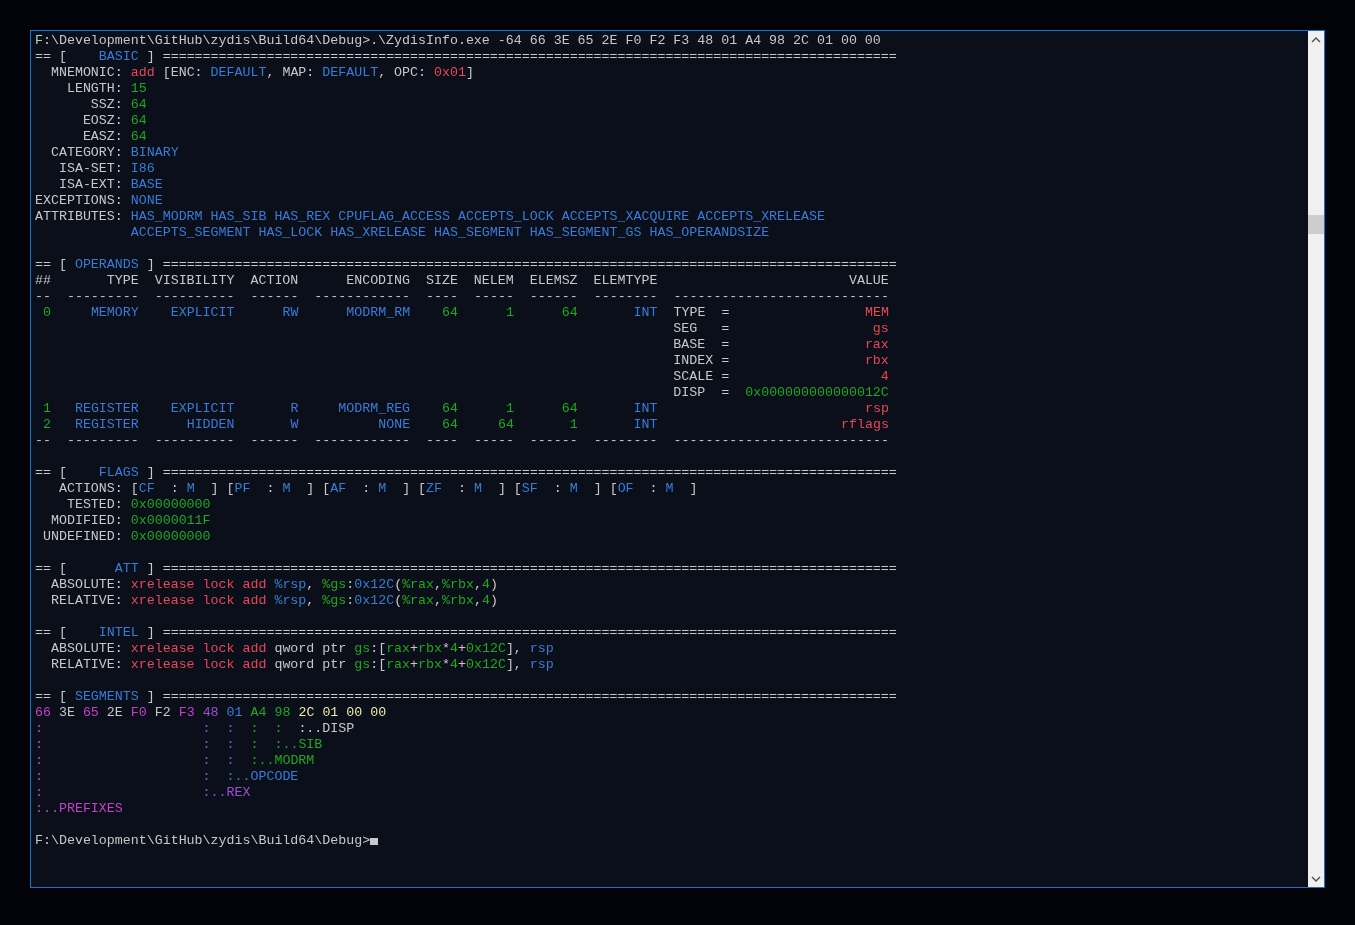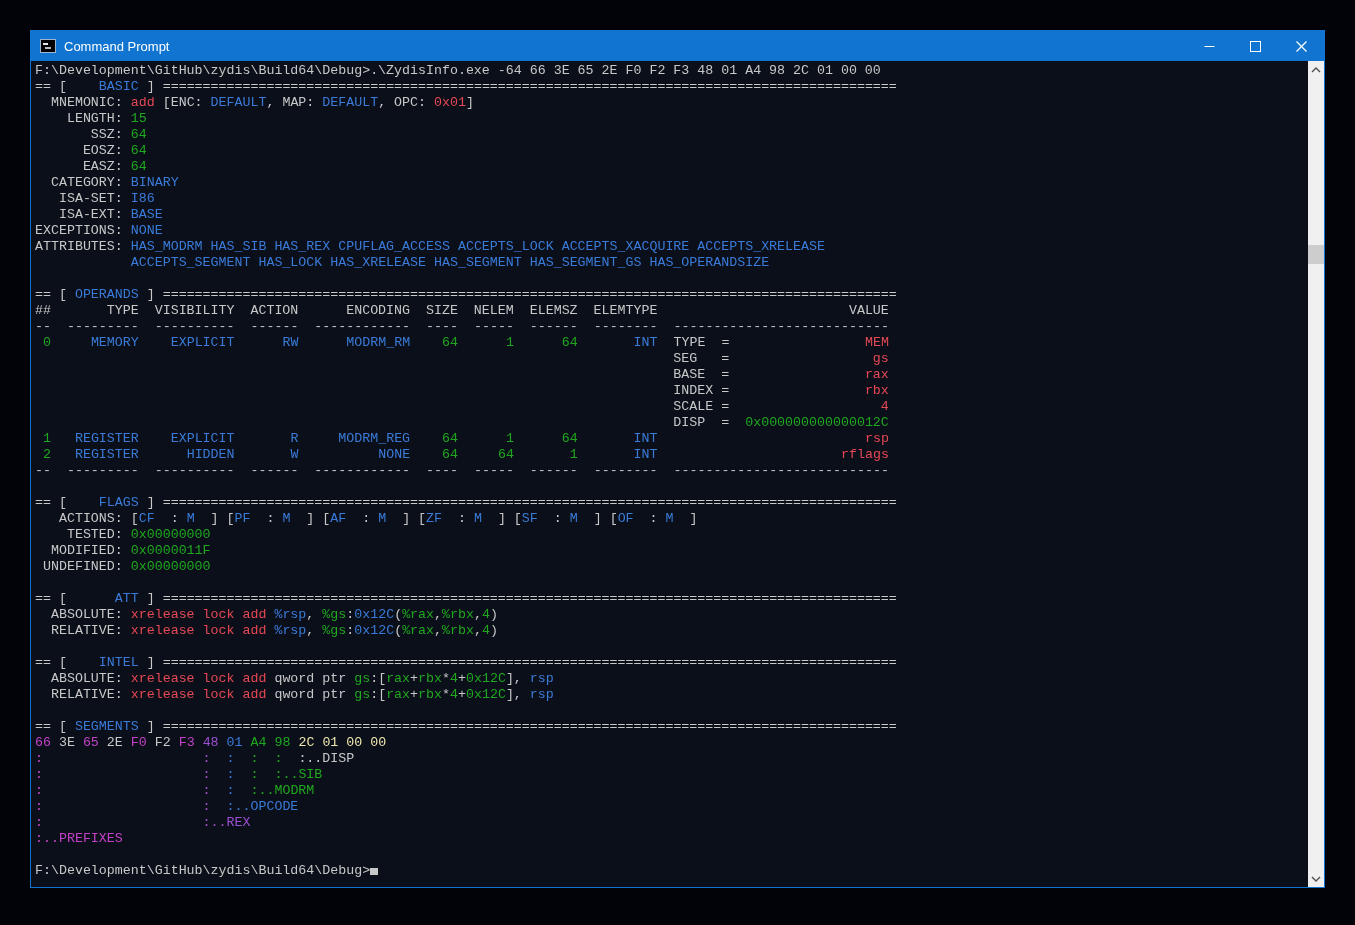--- a/index.html
+++ b/index.html
@@ -47,42 +47,20 @@
   }
   .sb-arrow{position:absolute;left:0;width:16px;height:17px;display:flex;align-items:center;justify-content:center;}
   .sb-arrow.up{top:0;}
   .sb-arrow.down{bottom:0;}
   .sb-thumb{position:absolute;left:0;top:184px;width:16px;height:19px;background:#CDCDCD;}
 </style>
 </head>
 <body>
 
 <div class="window">
-  <div class="titlebar">
-    <span class="app-icon"></span>
-    <span class="title">Command Prompt</span>
-    <div class="controls">
-      <div class="ctl">
-        <svg width="11" height="11" viewBox="0 0 11 11">
-            <line x1="0.5" y1="5.5" x2="10.5" y2="5.5" stroke="#ffffff" stroke-width="1"></line>
-          </svg>
-      </div>
-      <div class="ctl">
-        <svg width="11" height="11" viewBox="0 0 11 11">
-            <rect x="0.5" y="0.5" width="10" height="10" fill="none" stroke="#ffffff" stroke-width="1"></rect>
-          </svg>
-      </div>
-      <div class="ctl">
-        <svg width="11" height="11" viewBox="0 0 11 11">
-            <line x1="0.5" y1="0.5" x2="10.5" y2="10.5" stroke="#ffffff" stroke-width="1.2"></line>
-            <line x1="10.5" y1="0.5" x2="0.5" y2="10.5" stroke="#ffffff" stroke-width="1.2"></line>
-          </svg>
-      </div>
-    </div>
-  </div>
   <div class="win-body">
     <pre class="console"><div class="tline"><span style="color: rgb(200, 200, 200);">F:\Development\GitHub\zydis\Build64\Debug&gt;.\ZydisInfo.exe -64 66 3E 65 2E F0 F2 F3 48 01 A4 98 2C 01 00 00</span></div><div class="tline"><span style="color: rgb(200, 200, 200);">== [</span><span style="color: rgb(58, 123, 217);">    BASIC</span><span style="color: rgb(200, 200, 200);"> ] </span><span style="color: rgb(200, 200, 200);">============================================================================================</span></div><div class="tline"><span style="color: rgb(200, 200, 200);">  MNEMONIC: </span><span style="color: rgb(231, 72, 86);">add</span><span style="color: rgb(200, 200, 200);"> [ENC: </span><span style="color: rgb(58, 123, 217);">DEFAULT</span><span style="color: rgb(200, 200, 200);">, MAP: </span><span style="color: rgb(58, 123, 217);">DEFAULT</span><span style="color: rgb(200, 200, 200);">, OPC: </span><span style="color: rgb(231, 72, 86);">0x01</span><span style="color: rgb(200, 200, 200);">]</span></div><div class="tline"><span style="color: rgb(200, 200, 200);">    LENGTH: </span><span style="color: rgb(31, 168, 31);">15</span></div><div class="tline"><span style="color: rgb(200, 200, 200);">       SSZ: </span><span style="color: rgb(31, 168, 31);">64</span></div><div class="tline"><span style="color: rgb(200, 200, 200);">      EOSZ: </span><span style="color: rgb(31, 168, 31);">64</span></div><div class="tline"><span style="color: rgb(200, 200, 200);">      EASZ: </span><span style="color: rgb(31, 168, 31);">64</span></div><div class="tline"><span style="color: rgb(200, 200, 200);">  CATEGORY: </span><span style="color: rgb(58, 123, 217);">BINARY</span></div><div class="tline"><span style="color: rgb(200, 200, 200);">   ISA-SET: </span><span style="color: rgb(58, 123, 217);">I86</span></div><div class="tline"><span style="color: rgb(200, 200, 200);">   ISA-EXT: </span><span style="color: rgb(58, 123, 217);">BASE</span></div><div class="tline"><span style="color: rgb(200, 200, 200);">EXCEPTIONS: </span><span style="color: rgb(58, 123, 217);">NONE</span></div><div class="tline"><span style="color: rgb(200, 200, 200);">ATTRIBUTES: </span><span style="color: rgb(58, 123, 217);">HAS_MODRM HAS_SIB HAS_REX CPUFLAG_ACCESS ACCEPTS_LOCK ACCEPTS_XACQUIRE ACCEPTS_XRELEASE</span></div><div class="tline"><span style="color: rgb(200, 200, 200);">            </span><span style="color: rgb(58, 123, 217);">ACCEPTS_SEGMENT HAS_LOCK HAS_XRELEASE HAS_SEGMENT HAS_SEGMENT_GS HAS_OPERANDSIZE</span></div><div class="tline">&nbsp;</div><div class="tline"><span style="color: rgb(200, 200, 200);">== [</span><span style="color: rgb(58, 123, 217);"> OPERANDS</span><span style="color: rgb(200, 200, 200);"> ] </span><span style="color: rgb(200, 200, 200);">============================================================================================</span></div><div class="tline"><span style="color: rgb(200, 200, 200);">##       TYPE  VISIBILITY  ACTION      ENCODING  SIZE  NELEM  ELEMSZ  ELEMTYPE</span><span style="color: rgb(200, 200, 200);">                        </span><span style="color: rgb(200, 200, 200);">VALUE</span></div><div class="tline"><span style="color: rgb(200, 200, 200);">--  </span><span style="color: rgb(200, 200, 200);">---------</span><span style="color: rgb(200, 200, 200);">  </span><span style="color: rgb(200, 200, 200);">----------</span><span style="color: rgb(200, 200, 200);">  </span><span style="color: rgb(200, 200, 200);">------</span><span style="color: rgb(200, 200, 200);">  </span><span style="color: rgb(200, 200, 200);">------------</span><span style="color: rgb(200, 200, 200);">  </span><span style="color: rgb(200, 200, 200);">----</span><span style="color: rgb(200, 200, 200);">  </span><span style="color: rgb(200, 200, 200);">-----</span><span style="color: rgb(200, 200, 200);">  </span><span style="color: rgb(200, 200, 200);">------</span><span style="color: rgb(200, 200, 200);">  </span><span style="color: rgb(200, 200, 200);">--------</span><span style="color: rgb(200, 200, 200);">  </span><span style="color: rgb(200, 200, 200);">---------------------------</span></div><div class="tline"><span style="color: rgb(31, 168, 31);"> 0</span><span style="color: rgb(200, 200, 200);">     </span><span style="color: rgb(58, 123, 217);">MEMORY</span><span style="color: rgb(200, 200, 200);">    </span><span style="color: rgb(58, 123, 217);">EXPLICIT</span><span style="color: rgb(200, 200, 200);">      </span><span style="color: rgb(58, 123, 217);">RW</span><span style="color: rgb(200, 200, 200);">      </span><span style="color: rgb(58, 123, 217);">MODRM_RM</span><span style="color: rgb(200, 200, 200);">    </span><span style="color: rgb(31, 168, 31);">64</span><span style="color: rgb(200, 200, 200);">      </span><span style="color: rgb(31, 168, 31);">1</span><span style="color: rgb(200, 200, 200);">      </span><span style="color: rgb(31, 168, 31);">64</span><span style="color: rgb(200, 200, 200);">       </span><span style="color: rgb(58, 123, 217);">INT</span><span style="color: rgb(200, 200, 200);">  TYPE  =</span><span style="color: rgb(200, 200, 200);">                 </span><span style="color: rgb(231, 72, 86);">MEM</span></div><div class="tline"><span style="color: rgb(200, 200, 200);">                                                                                </span><span style="color: rgb(200, 200, 200);">SEG   =</span><span style="color: rgb(200, 200, 200);">                  </span><span style="color: rgb(231, 72, 86);">gs</span></div><div class="tline"><span style="color: rgb(200, 200, 200);">                                                                                </span><span style="color: rgb(200, 200, 200);">BASE  =</span><span style="color: rgb(200, 200, 200);">                 </span><span style="color: rgb(231, 72, 86);">rax</span></div><div class="tline"><span style="color: rgb(200, 200, 200);">                                                                                </span><span style="color: rgb(200, 200, 200);">INDEX =</span><span style="color: rgb(200, 200, 200);">                 </span><span style="color: rgb(231, 72, 86);">rbx</span></div><div class="tline"><span style="color: rgb(200, 200, 200);">                                                                                </span><span style="color: rgb(200, 200, 200);">SCALE =</span><span style="color: rgb(200, 200, 200);">                   </span><span style="color: rgb(231, 72, 86);">4</span></div><div class="tline"><span style="color: rgb(200, 200, 200);">                                                                                </span><span style="color: rgb(200, 200, 200);">DISP  =</span><span style="color: rgb(200, 200, 200);">  </span><span style="color: rgb(31, 168, 31);">0x000000000000012C</span></div><div class="tline"><span style="color: rgb(31, 168, 31);"> 1</span><span style="color: rgb(200, 200, 200);">   </span><span style="color: rgb(58, 123, 217);">REGISTER</span><span style="color: rgb(200, 200, 200);">    </span><span style="color: rgb(58, 123, 217);">EXPLICIT</span><span style="color: rgb(200, 200, 200);">       </span><span style="color: rgb(58, 123, 217);">R</span><span style="color: rgb(200, 200, 200);">     </span><span style="color: rgb(58, 123, 217);">MODRM_REG</span><span style="color: rgb(200, 200, 200);">    </span><span style="color: rgb(31, 168, 31);">64</span><span style="color: rgb(200, 200, 200);">      </span><span style="color: rgb(31, 168, 31);">1</span><span style="color: rgb(200, 200, 200);">      </span><span style="color: rgb(31, 168, 31);">64</span><span style="color: rgb(200, 200, 200);">       </span><span style="color: rgb(58, 123, 217);">INT</span><span style="color: rgb(200, 200, 200);">                          </span><span style="color: rgb(231, 72, 86);">rsp</span></div><div class="tline"><span style="color: rgb(31, 168, 31);"> 2</span><span style="color: rgb(200, 200, 200);">   </span><span style="color: rgb(58, 123, 217);">REGISTER</span><span style="color: rgb(200, 200, 200);">      </span><span style="color: rgb(58, 123, 217);">HIDDEN</span><span style="color: rgb(200, 200, 200);">       </span><span style="color: rgb(58, 123, 217);">W</span><span style="color: rgb(200, 200, 200);">          </span><span style="color: rgb(58, 123, 217);">NONE</span><span style="color: rgb(200, 200, 200);">    </span><span style="color: rgb(31, 168, 31);">64</span><span style="color: rgb(200, 200, 200);">     </span><span style="color: rgb(31, 168, 31);">64</span><span style="color: rgb(200, 200, 200);">       </span><span style="color: rgb(31, 168, 31);">1</span><span style="color: rgb(200, 200, 200);">       </span><span style="color: rgb(58, 123, 217);">INT</span><span style="color: rgb(200, 200, 200);">                       </span><span style="color: rgb(231, 72, 86);">rflags</span></div><div class="tline"><span style="color: rgb(200, 200, 200);">--  </span><span style="color: rgb(200, 200, 200);">---------</span><span style="color: rgb(200, 200, 200);">  </span><span style="color: rgb(200, 200, 200);">----------</span><span style="color: rgb(200, 200, 200);">  </span><span style="color: rgb(200, 200, 200);">------</span><span style="color: rgb(200, 200, 200);">  </span><span style="color: rgb(200, 200, 200);">------------</span><span style="color: rgb(200, 200, 200);">  </span><span style="color: rgb(200, 200, 200);">----</span><span style="color: rgb(200, 200, 200);">  </span><span style="color: rgb(200, 200, 200);">-----</span><span style="color: rgb(200, 200, 200);">  </span><span style="color: rgb(200, 200, 200);">------</span><span style="color: rgb(200, 200, 200);">  </span><span style="color: rgb(200, 200, 200);">--------</span><span style="color: rgb(200, 200, 200);">  </span><span style="color: rgb(200, 200, 200);">---------------------------</span></div><div class="tline">&nbsp;</div><div class="tline"><span style="color: rgb(200, 200, 200);">== [</span><span style="color: rgb(58, 123, 217);">    FLAGS</span><span style="color: rgb(200, 200, 200);"> ] </span><span style="color: rgb(200, 200, 200);">============================================================================================</span></div><div class="tline"><span style="color: rgb(200, 200, 200);">   ACTIONS: [</span><span style="color: rgb(58, 123, 217);">CF</span><span style="color: rgb(200, 200, 200);">  : </span><span style="color: rgb(58, 123, 217);">M</span><span style="color: rgb(200, 200, 200);">  ] [</span><span style="color: rgb(58, 123, 217);">PF</span><span style="color: rgb(200, 200, 200);">  : </span><span style="color: rgb(58, 123, 217);">M</span><span style="color: rgb(200, 200, 200);">  ] [</span><span style="color: rgb(58, 123, 217);">AF</span><span style="color: rgb(200, 200, 200);">  : </span><span style="color: rgb(58, 123, 217);">M</span><span style="color: rgb(200, 200, 200);">  ] [</span><span style="color: rgb(58, 123, 217);">ZF</span><span style="color: rgb(200, 200, 200);">  : </span><span style="color: rgb(58, 123, 217);">M</span><span style="color: rgb(200, 200, 200);">  ] [</span><span style="color: rgb(58, 123, 217);">SF</span><span style="color: rgb(200, 200, 200);">  : </span><span style="color: rgb(58, 123, 217);">M</span><span style="color: rgb(200, 200, 200);">  ] [</span><span style="color: rgb(58, 123, 217);">OF</span><span style="color: rgb(200, 200, 200);">  : </span><span style="color: rgb(58, 123, 217);">M</span><span style="color: rgb(200, 200, 200);">  ]</span></div><div class="tline"><span style="color: rgb(200, 200, 200);">    TESTED: </span><span style="color: rgb(31, 168, 31);">0x00000000</span></div><div class="tline"><span style="color: rgb(200, 200, 200);">  MODIFIED: </span><span style="color: rgb(31, 168, 31);">0x0000011F</span></div><div class="tline"><span style="color: rgb(200, 200, 200);"> UNDEFINED: </span><span style="color: rgb(31, 168, 31);">0x00000000</span></div><div class="tline">&nbsp;</div><div class="tline"><span style="color: rgb(200, 200, 200);">== [</span><span style="color: rgb(58, 123, 217);">      ATT</span><span style="color: rgb(200, 200, 200);"> ] </span><span style="color: rgb(200, 200, 200);">============================================================================================</span></div><div class="tline"><span style="color: rgb(200, 200, 200);">  ABSOLUTE: </span><span style="color: rgb(231, 72, 86);">xrelease lock add</span><span style="color: rgb(200, 200, 200);"> </span><span style="color: rgb(58, 123, 217);">%rsp</span><span style="color: rgb(200, 200, 200);">, </span><span style="color: rgb(31, 168, 31);">%gs</span><span style="color: rgb(200, 200, 200);">:</span><span style="color: rgb(58, 123, 217);">0x12C</span><span style="color: rgb(200, 200, 200);">(</span><span style="color: rgb(31, 168, 31);">%rax</span><span style="color: rgb(200, 200, 200);">,</span><span style="color: rgb(31, 168, 31);">%rbx</span><span style="color: rgb(200, 200, 200);">,</span><span style="color: rgb(31, 168, 31);">4</span><span style="color: rgb(200, 200, 200);">)</span></div><div class="tline"><span style="color: rgb(200, 200, 200);">  RELATIVE: </span><span style="color: rgb(231, 72, 86);">xrelease lock add</span><span style="color: rgb(200, 200, 200);"> </span><span style="color: rgb(58, 123, 217);">%rsp</span><span style="color: rgb(200, 200, 200);">, </span><span style="color: rgb(31, 168, 31);">%gs</span><span style="color: rgb(200, 200, 200);">:</span><span style="color: rgb(58, 123, 217);">0x12C</span><span style="color: rgb(200, 200, 200);">(</span><span style="color: rgb(31, 168, 31);">%rax</span><span style="color: rgb(200, 200, 200);">,</span><span style="color: rgb(31, 168, 31);">%rbx</span><span style="color: rgb(200, 200, 200);">,</span><span style="color: rgb(31, 168, 31);">4</span><span style="color: rgb(200, 200, 200);">)</span></div><div class="tline">&nbsp;</div><div class="tline"><span style="color: rgb(200, 200, 200);">== [</span><span style="color: rgb(58, 123, 217);">    INTEL</span><span style="color: rgb(200, 200, 200);"> ] </span><span style="color: rgb(200, 200, 200);">============================================================================================</span></div><div class="tline"><span style="color: rgb(200, 200, 200);">  ABSOLUTE: </span><span style="color: rgb(231, 72, 86);">xrelease lock add</span><span style="color: rgb(200, 200, 200);"> qword ptr </span><span style="color: rgb(31, 168, 31);">gs</span><span style="color: rgb(200, 200, 200);">:[</span><span style="color: rgb(31, 168, 31);">rax</span><span style="color: rgb(200, 200, 200);">+</span><span style="color: rgb(31, 168, 31);">rbx</span><span style="color: rgb(200, 200, 200);">*</span><span style="color: rgb(31, 168, 31);">4</span><span style="color: rgb(200, 200, 200);">+</span><span style="color: rgb(31, 168, 31);">0x12C</span><span style="color: rgb(200, 200, 200);">], </span><span style="color: rgb(58, 123, 217);">rsp</span></div><div class="tline"><span style="color: rgb(200, 200, 200);">  RELATIVE: </span><span style="color: rgb(231, 72, 86);">xrelease lock add</span><span style="color: rgb(200, 200, 200);"> qword ptr </span><span style="color: rgb(31, 168, 31);">gs</span><span style="color: rgb(200, 200, 200);">:[</span><span style="color: rgb(31, 168, 31);">rax</span><span style="color: rgb(200, 200, 200);">+</span><span style="color: rgb(31, 168, 31);">rbx</span><span style="color: rgb(200, 200, 200);">*</span><span style="color: rgb(31, 168, 31);">4</span><span style="color: rgb(200, 200, 200);">+</span><span style="color: rgb(31, 168, 31);">0x12C</span><span style="color: rgb(200, 200, 200);">], </span><span style="color: rgb(58, 123, 217);">rsp</span></div><div class="tline">&nbsp;</div><div class="tline"><span style="color: rgb(200, 200, 200);">== [</span><span style="color: rgb(58, 123, 217);"> SEGMENTS</span><span style="color: rgb(200, 200, 200);"> ] </span><span style="color: rgb(200, 200, 200);">============================================================================================</span></div><div class="tline"><span style="color: rgb(195, 65, 200);">66</span><span style="color: rgb(200, 200, 200);"> 3E </span><span style="color: rgb(195, 65, 200);">65</span><span style="color: rgb(200, 200, 200);"> 2E </span><span style="color: rgb(195, 65, 200);">F0</span><span style="color: rgb(200, 200, 200);"> F2 </span><span style="color: rgb(195, 65, 200);">F3</span><span style="color: rgb(200, 200, 200);"> </span><span style="color: rgb(156, 79, 212);">48</span><span style="color: rgb(200, 200, 200);"> </span><span style="color: rgb(58, 123, 217);">01</span><span style="color: rgb(200, 200, 200);"> </span><span style="color: rgb(31, 168, 31);">A4</span><span style="color: rgb(200, 200, 200);"> </span><span style="color: rgb(31, 168, 31);">98</span><span style="color: rgb(200, 200, 200);"> </span><span style="color: rgb(239, 231, 176);">2C 01 00 00</span></div><div class="tline"><span style="color: rgb(195, 65, 200);">:</span><span style="color: rgb(200, 200, 200);">                    </span><span style="color: rgb(156, 79, 212);">:</span><span style="color: rgb(200, 200, 200);">  </span><span style="color: rgb(58, 123, 217);">:</span><span style="color: rgb(200, 200, 200);">  </span><span style="color: rgb(31, 168, 31);">:</span><span style="color: rgb(200, 200, 200);">  </span><span style="color: rgb(31, 168, 31);">:</span><span style="color: rgb(200, 200, 200);">  </span><span style="color: rgb(200, 200, 200);">:..DISP</span></div><div class="tline"><span style="color: rgb(195, 65, 200);">:</span><span style="color: rgb(200, 200, 200);">                    </span><span style="color: rgb(156, 79, 212);">:</span><span style="color: rgb(200, 200, 200);">  </span><span style="color: rgb(58, 123, 217);">:</span><span style="color: rgb(200, 200, 200);">  </span><span style="color: rgb(31, 168, 31);">:</span><span style="color: rgb(200, 200, 200);">  </span><span style="color: rgb(31, 168, 31);">:..SIB</span></div><div class="tline"><span style="color: rgb(195, 65, 200);">:</span><span style="color: rgb(200, 200, 200);">                    </span><span style="color: rgb(156, 79, 212);">:</span><span style="color: rgb(200, 200, 200);">  </span><span style="color: rgb(58, 123, 217);">:</span><span style="color: rgb(200, 200, 200);">  </span><span style="color: rgb(31, 168, 31);">:..MODRM</span></div><div class="tline"><span style="color: rgb(195, 65, 200);">:</span><span style="color: rgb(200, 200, 200);">                    </span><span style="color: rgb(156, 79, 212);">:</span><span style="color: rgb(200, 200, 200);">  </span><span style="color: rgb(58, 123, 217);">:..OPCODE</span></div><div class="tline"><span style="color: rgb(195, 65, 200);">:</span><span style="color: rgb(200, 200, 200);">                    </span><span style="color: rgb(156, 79, 212);">:..REX</span></div><div class="tline"><span style="color: rgb(195, 65, 200);">:..PREFIXES</span></div><div class="tline">&nbsp;</div><div class="tline"><span style="color: rgb(200, 200, 200);">F:\Development\GitHub\zydis\Build64\Debug&gt;</span><span class="cursor"></span></div></pre>
     <div class="scrollbar">
       <div class="sb-arrow up">
         <svg width="10" height="6" viewBox="0 0 10 6">
             <polyline points="1,5 5,1 9,5" fill="none" stroke="#505050" stroke-width="1.4"></polyline>
           </svg>
       </div>
       <div class="sb-thumb"></div>
       <div class="sb-arrow down">

